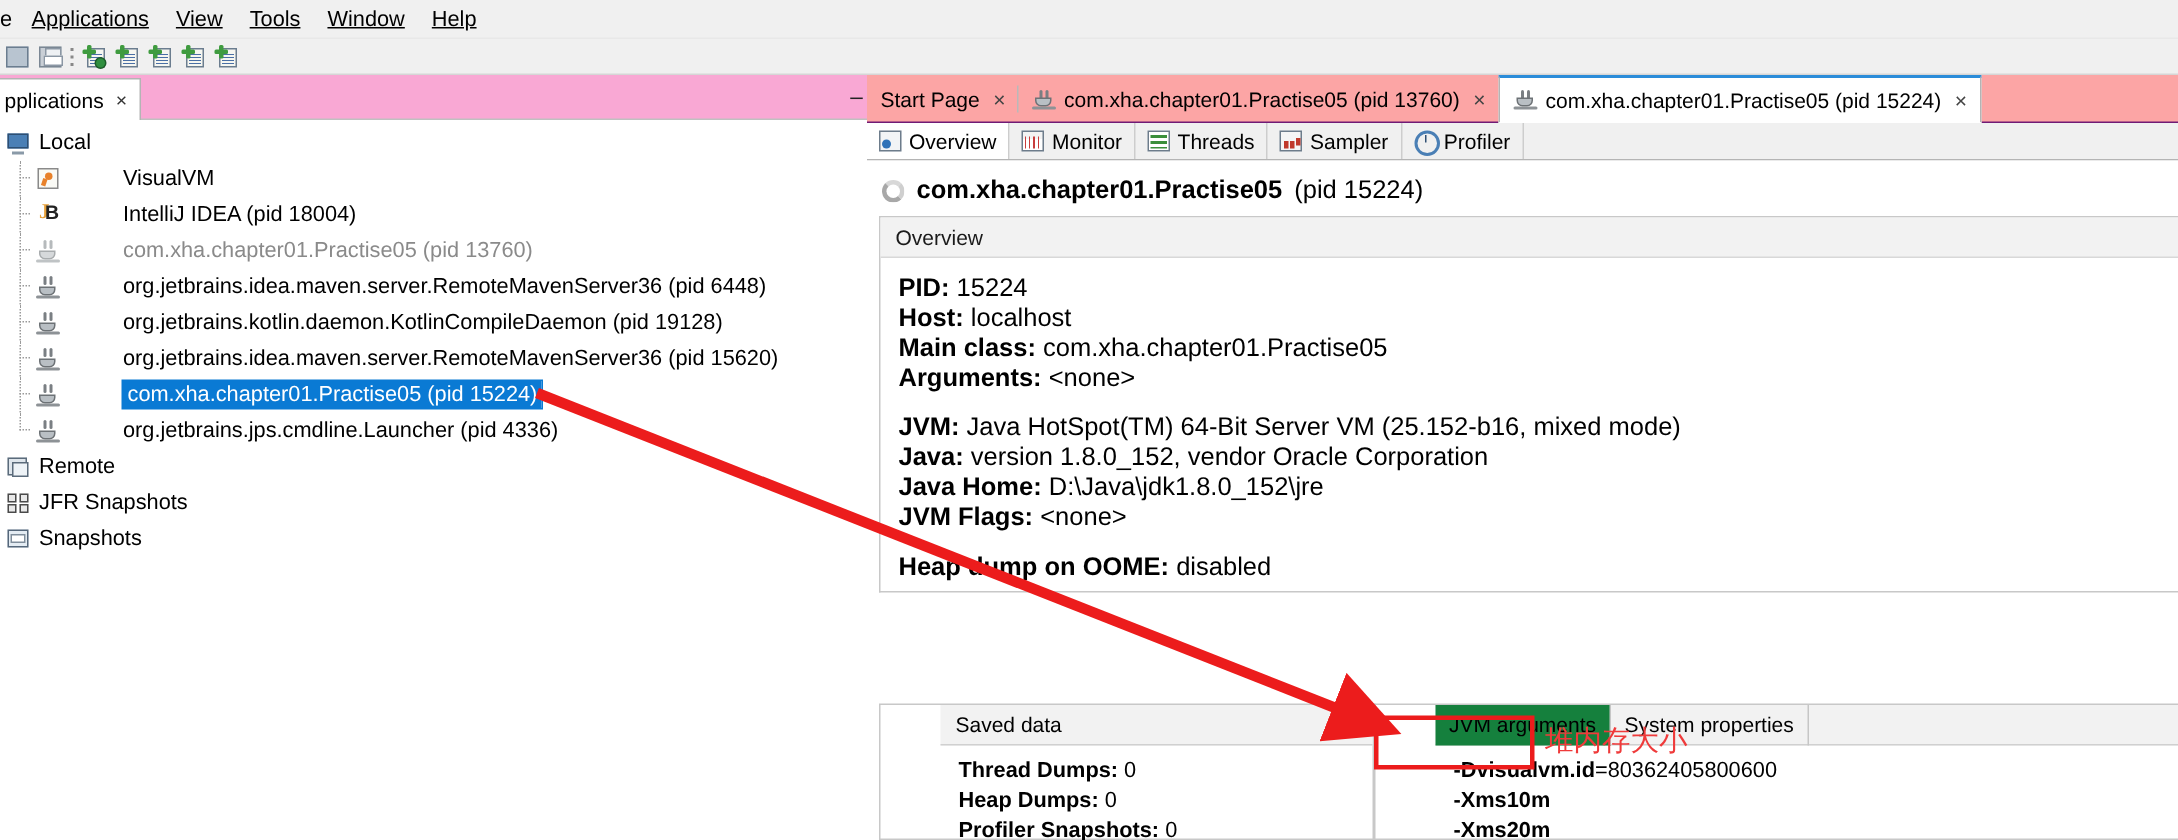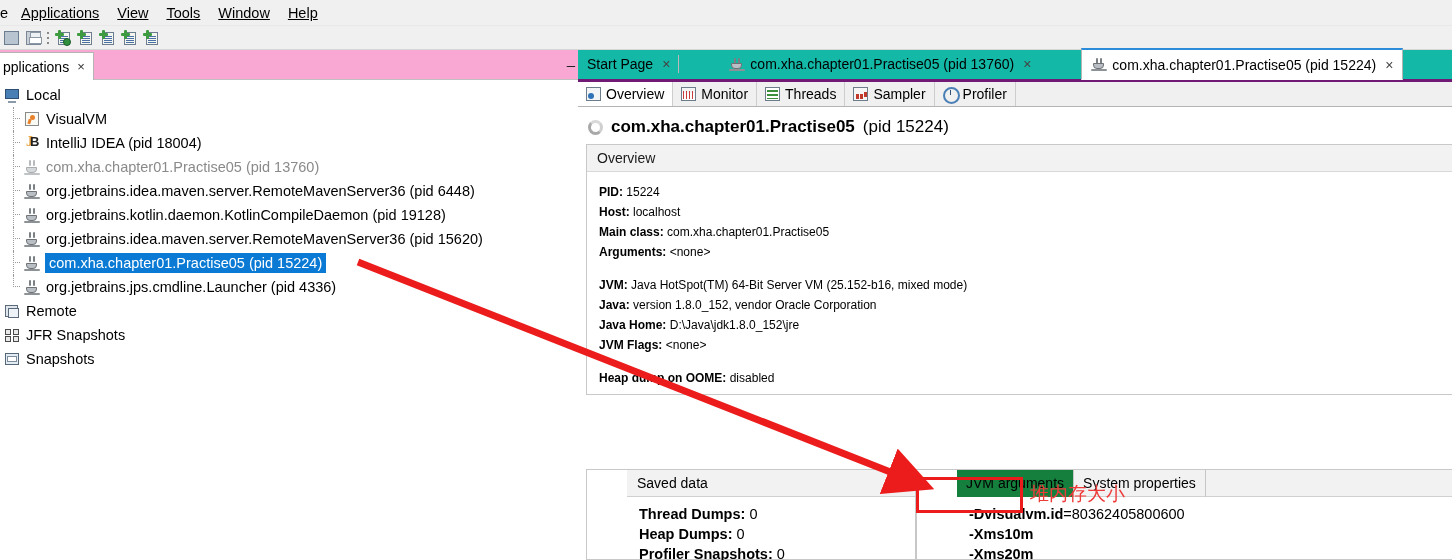--- a/index.html
+++ b/index.html
@@ -100,21 +100,21 @@
 
   .tree {
     position:absolute; top:31px; left:0; width:578px; height:373px;
     background:#ffffff; padding-top:2px; overflow:hidden;
   }
   .tnode {
     display:flex; align-items:center; height:24px;
     font-size:14.5px; white-space:nowrap; cursor:default;
   }
   .tnode.root { padding-left:4px; }
-  .tnode.child { padding-left:24px; position:relative; }
+  .tnode.child { padding-left:24px; position:relative;gap:36px; }
   .tnode.child::before {
     content:""; position:absolute; left:13px; top:0; bottom:0;
     border-left:1px dotted #9a9a9a;
   }
   .tnode.child::after {
     content:""; position:absolute; left:13px; top:11px; width:7px;
     border-top:1px dotted #9a9a9a;
   }
   .tnode.child.last::before { bottom:12px; }
   .tlabel { margin-left:5px; }
@@ -161,23 +161,23 @@
   .ico-snap .s1 { position:absolute; left:1px; top:2px; width:14px; height:12px; background:#e4ecf3; border:1px solid #55677a; }
   .ico-snap .s2 { position:absolute; left:3px; top:5px; width:10px; height:6px; background:#fff; border:1px solid #7f8d9b; }
 
   
   .right-panel {
     position:absolute; top:50px; left:578px; width:874px; height:510px;
     background:#ffffff;
   }
   .doc-tabs {
     position:absolute; top:0; left:0; width:874px; height:32px;
-    background:#14b8a6;
-    border-bottom:3px solid #701a75;
-    display:flex; align-items:flex-end;gap:41px;
+    background:#fca5a5;
+    border-bottom:1px solid #701a75;
+    display:flex; align-items:flex-end;
   }
   .dtab {
     height:30px; display:flex; align-items:center; gap:6px;
     padding:0 9px; font-size:14px; white-space:nowrap;
     cursor:pointer; position:relative; color:#000;
   }
   .dtab .x { color:#444; font-size:14px; margin-left:3px; }
   .dtab.vsep::after {
     content:""; position:absolute; right:0; top:6px; bottom:6px;
     border-right:1px solid #b9b9b9;
@@ -234,21 +234,21 @@
   .app-title .pid { font-weight:normal; color:#000; }
 
   .section {
     border:1px solid #c8c8c8; border-right:none;
     margin-right:0; background:#fff;
   }
   .section-head {
     background:#f2f2f2; border-bottom:1px solid #d8d8d8;
     padding:5px 10px; font-size:14px; color:#1a1a1a;
   }
-  .section-body { padding:10px 12px 6px 12px; font-size:12px; line-height:20px; }
+  .section-body { padding:10px 12px 6px 12px; font-size:17px; line-height:20px; }
   .kv b { font-weight:bold; }
   .spacer { height:13px; }
 
   
   .bottom-split {
     position:absolute; left:8px; top:362px; width:866px; height:91px;
     display:flex;
   }
   .bpanel { background:#fff;padding-left:40px; }
   .bpanel.left { width:330px; border:1px solid #c8c8c8; }

